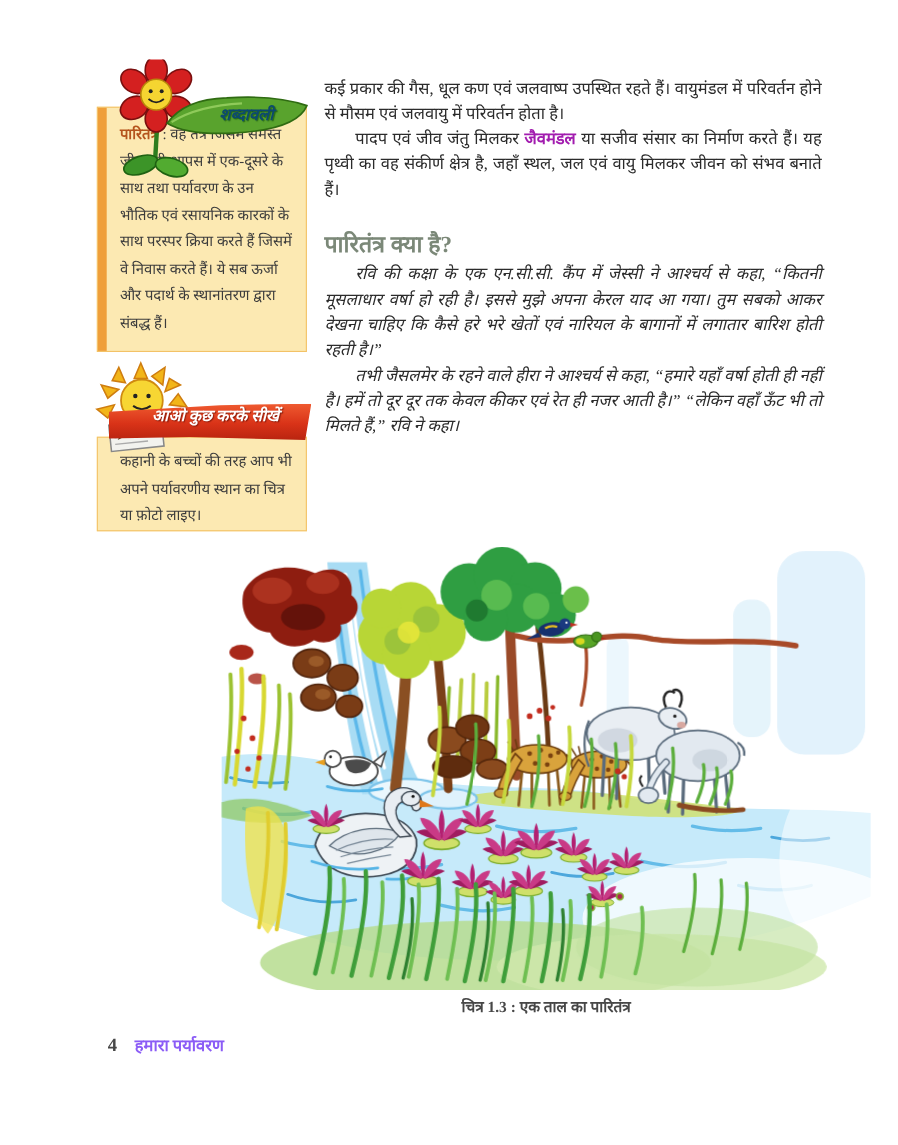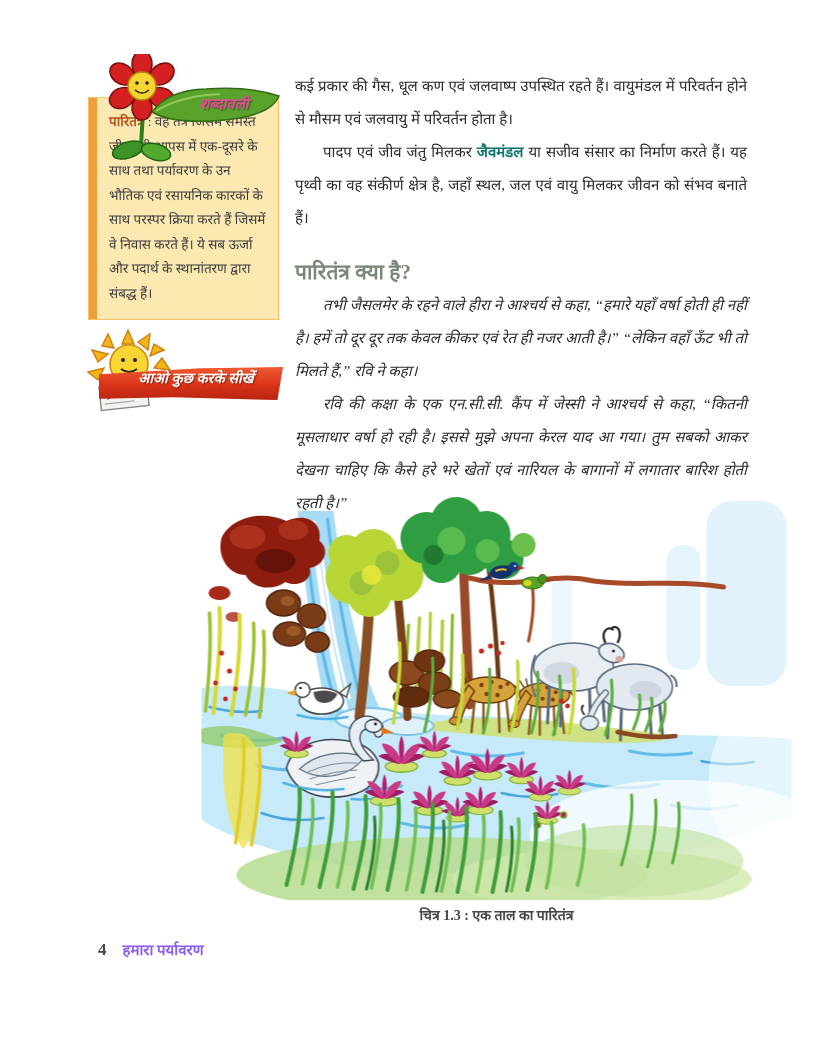--- a/index.html
+++ b/index.html
@@ -22,49 +22,49 @@
     position:absolute; left:0; top:0; bottom:0; width:8px;
     background:#ef9f3a;
   }
   #glossary-box { left:88px; top:97px; width:191px; height:223px; }
   #activity-box { left:88px; top:397px; width:191px; height:86px; padding-top:10px; }
   .term { font-weight:bold; color:#b5541c; }
 
   .banner-leaf { position:absolute; left:150px; top:84px; width:132px; height:42px; }
   .banner-leaf .banner-text {
     position:absolute; left:22px; top:9px; width:104px; text-align:center;
-    font-weight:bold; font-style:italic; font-size:15px; color:#ec4899;
+    font-weight:bold; font-style:italic; font-size:15px; color:#0c4a6e;
     text-shadow:1px 1px 1px rgba(0,60,0,.55);
   }
   .banner-ribbon {
     position:absolute; left:99px; top:367px; width:184px; height:33px;
     background:linear-gradient(180deg,#ef5a30 0%, #d93318 55%, #b92410 100%);
     clip-path:polygon(0 22%, 55% 4%, 100% 0, 97% 100%, 40% 92%, 0 96%);
     display:flex; justify-content:center;
   }
   .banner-ribbon .banner-text {
     font-weight:bold; font-style:italic; font-size:14.5px; color:#ffffff;
     padding-left:10px; text-shadow:1px 1px 1px rgba(90,10,0,.6);
   }
   .deco-icon { position:absolute; }
   #flower-icon { left:106px; top:54px; width:72px; height:112px; }
   #sun-icon { left:84px; top:326px; width:92px; height:88px; }
 
   
   .main-col { position:absolute; left:295px; top:70px; width:452px; }
   .main-col p {
-    font-size:15px; line-height:33px; text-align:justify; color:#2b2b2b;
+    font-size:15px; line-height:23px; text-align:justify; color:#2b2b2b;
   }
   .main-col p.indent { text-indent:28px; }
   .story { font-style:italic; }
   .section-heading {
     margin-top:22px; margin-bottom:4px;
     font-size:21px; font-weight:bold; color:#7b8878;
   }
-  .hl-term { font-weight:bold; color:#0f766e; }
+  .hl-term { font-weight:bold; color:#a21caf; }
 
   
   .figure-wrap { position:absolute; left:198px; top:483px; width:597px; height:417px; }
   .figure-caption {
     position:absolute; left:198px; top:905px; width:597px;
     text-align:center; font-weight:bold; font-size:14px; color:#474747;
   }
 
   
   .footer { position:absolute; left:98px; top:939px; }
@@ -104,20 +104,23 @@
   </svg>
 
   <svg class="banner-leaf" viewBox="0 0 132 42" style="overflow:visible">
     <path d="M2,28 Q18,6 56,5 Q100,2 129,12 Q120,34 62,37 Q20,39 2,28 Z" fill="#59a32d" stroke="#2f6b12" stroke-width="1.5"></path>
     <path d="M6,27 Q30,12 70,10" fill="none" stroke="#8fca5a" stroke-width="2"></path>
   </svg>
   <div class="banner-leaf">
     <div class="banner-text">शब्दावली</div>
   </div>
 
+  <div class="note-box" id="activity-box">
+    <span>कहानी के बच्चों की तरह आप भी अपने पर्यावरणीय स्थान का चित्र या फ़ोटो लाइए।</span>
+  </div>
 
   <svg class="deco-icon" id="sun-icon" viewBox="0 0 92 88">
     <g fill="#f2b519" stroke="#cf7d10" stroke-width="1.4">
       <path d="M44,4 L50,18 L38,18 Z"></path>
       <path d="M66,8 L64,24 L54,16 Z"></path>
       <path d="M80,24 L66,30 L70,18 Z"></path>
       <path d="M86,44 L70,42 L78,32 Z"></path>
       <path d="M78,62 L66,52 L78,48 Z"></path>
       <path d="M24,8 L30,22 L18,20 Z"></path>
       <path d="M8,24 L24,28 L14,36 Z"></path>
@@ -138,22 +141,22 @@
   </svg>
 
   <div class="banner-ribbon">
     <div class="banner-text">आओ कुछ करके सीखें</div>
   </div>
 
   <div class="main-col">
     <p>कई प्रकार की गैस, धूल कण एवं जलवाष्प उपस्थित रहते हैं। वायुमंडल में परिवर्तन होने से मौसम एवं जलवायु में परिवर्तन होता है।</p>
     <p class="indent"><span>पादप एवं जीव जंतु  मिलकर </span><span class="hl-term">जैवमंडल</span><span> या सजीव संसार का निर्माण करते हैं। यह पृथ्वी का वह संकीर्ण क्षेत्र है, जहाँ स्थल, जल एवं वायु मिलकर जीवन को संभव बनाते हैं।</span></p>
     <div class="section-heading">पारितंत्र क्या है?</div>
+    <p class="indent story">रवि की कक्षा के एक एन.सी.सी. कैंप में जेस्सी ने आश्चर्य से कहा, “कितनी मूसलाधार वर्षा हो रही है। इससे मुझे अपना केरल याद आ गया। तुम सबको आकर देखना चाहिए कि कैसे हरे  भरे खेतों एवं नारियल के बागानों में लगातार बारिश होती रहती है।”</p>
     <p class="indent story">तभी जैसलमेर के रहने वाले हीरा ने आश्चर्य से कहा, “हमारे यहाँ वर्षा होती ही नहीं है। हमें तो दूर  दूर तक केवल कीकर एवं रेत ही नजर आती है।” “लेकिन वहाँ ऊँट भी तो मिलते हैं,”  रवि ने कहा।</p>
-    <p class="indent story">रवि की कक्षा के एक एन.सी.सी. कैंप में जेस्सी ने आश्चर्य से कहा, “कितनी मूसलाधार वर्षा हो रही है। इससे मुझे अपना केरल याद आ गया। तुम सबको आकर देखना चाहिए कि कैसे हरे  भरे खेतों एवं नारियल के बागानों में लगातार बारिश होती रहती है।”</p>
   </div>
 
   <div class="figure-wrap">
   <svg width="597" height="417" viewBox="0 0 590 417">
 
     <g opacity="0.75">
       <rect x="505" y="18" width="80" height="185" rx="25" fill="#d9eefb"></rect>
       <rect x="465" y="62" width="34" height="125" rx="15" fill="#cfe9f8" opacity="0.7"></rect>
       <rect x="350" y="95" width="20" height="100" rx="9" fill="#dcf0fb" opacity="0.7"></rect>
     </g>

